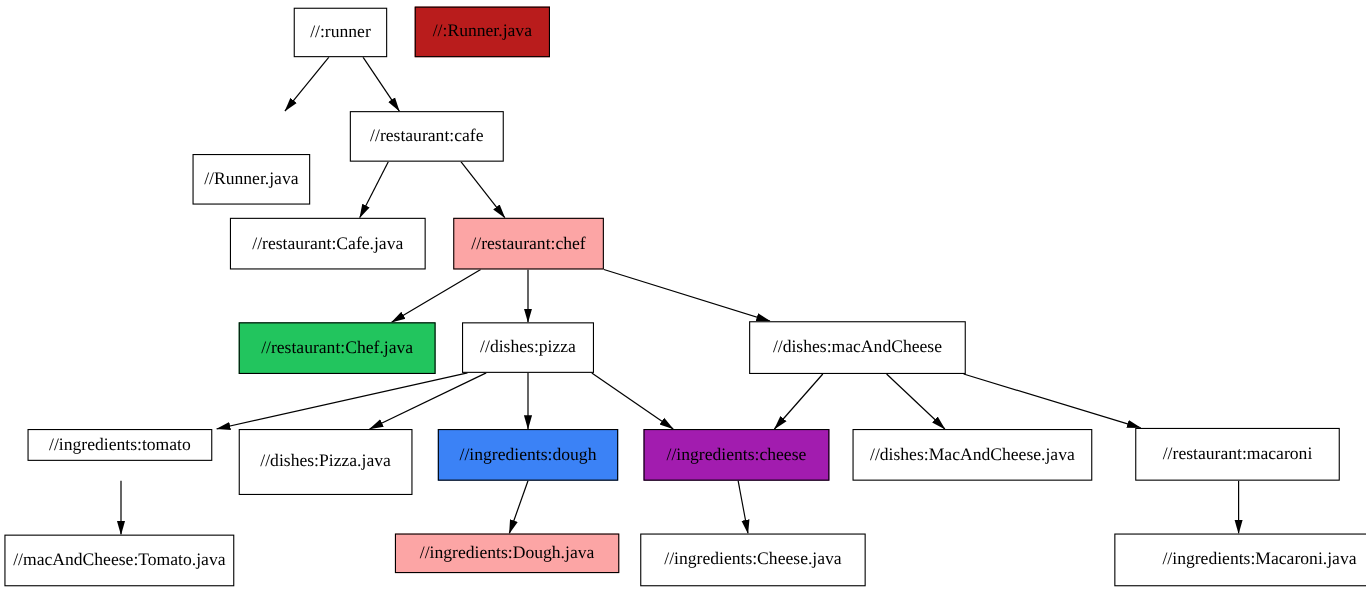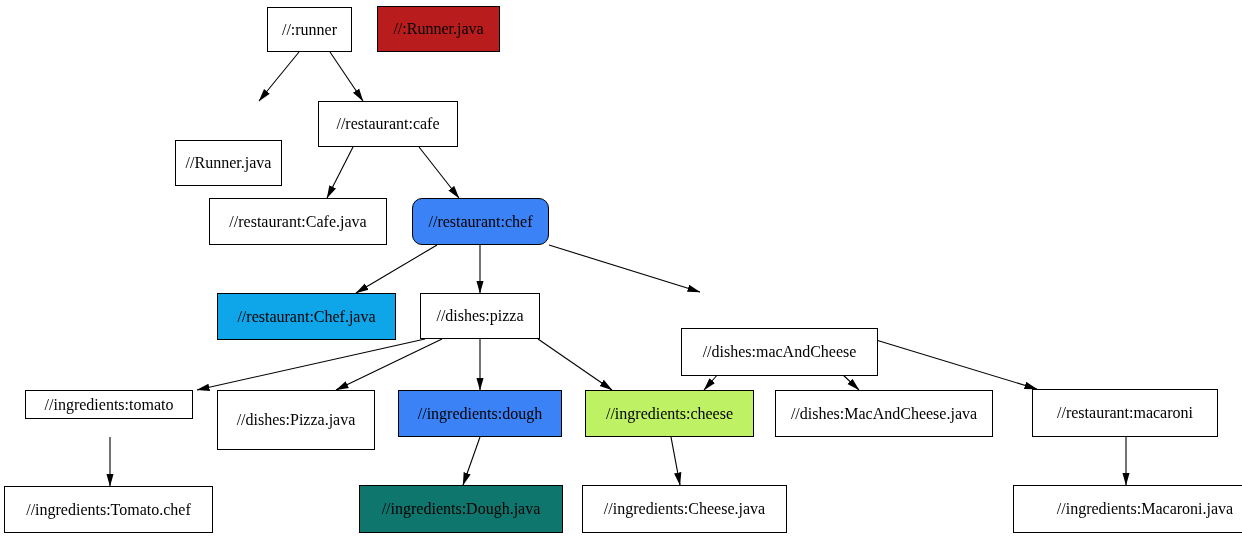--- a/index.html
+++ b/index.html
@@ -77,54 +77,54 @@
       </div>
       <div class="node" style="left: 175px; top: 101px; width: 107px; height: 46px; border-color: rgb(0, 0, 0); background: rgb(255, 255, 255); margin-top: 39px;">
         <span>//Runner.java</span>
       </div>
       <div class="node" style="left: 318px; top: 101px; width: 140px; height: 46px; border-color: rgb(0, 0, 0); background: rgb(255, 255, 255);">
         <span>//restaurant:cafe</span>
       </div>
       <div class="node" style="left: 209px; top: 198px; width: 178px; height: 47px; border-color: rgb(0, 0, 0); background: rgb(255, 255, 255);">
         <span>//restaurant:Cafe.java</span>
       </div>
-      <div class="node" style="left: 412px; top: 198px; width: 137px; height: 47px; border-color: rgb(0, 0, 0); background: #3b82f6; border-radius: 10px;">
+      <div class="node" style="left: 412px; top: 198px; width: 137px; height: 47px; border-color: rgb(0, 0, 0); background: #fca5a5;">
         <span>//restaurant:chef</span>
       </div>
-      <div class="node" style="left: 217px; top: 293px; width: 179px; height: 47px; border-color: rgb(0, 0, 0); background: #0ea5e9;">
+      <div class="node" style="left: 217px; top: 293px; width: 179px; height: 47px; border-color: rgb(0, 0, 0); background: #22c55e;">
         <span>//restaurant:Chef.java</span>
       </div>
       <div class="node" style="left: 420px; top: 293px; width: 120px; height: 46px; border-color: rgb(0, 0, 0); background: rgb(255, 255, 255);">
         <span>//dishes:pizza</span>
       </div>
-      <div class="node" style="left: 681px; top: 292px; width: 197px; height: 48px; border-color: rgb(0, 0, 0); background: rgb(255, 255, 255); margin-top: 36px;">
+      <div class="node" style="left: 681px; top: 292px; width: 197px; height: 48px; border-color: rgb(0, 0, 0); background: rgb(255, 255, 255);">
         <span>//dishes:macAndCheese</span>
       </div>
       <div class="node" style="left: 25px; top: 390px; width: 168px; height: 29px; border-color: rgb(0, 0, 0); background: rgb(255, 255, 255);">
         <span>//ingredients:tomato</span>
       </div>
       <div class="node" style="left: 217px; top: 390px; width: 158px; height: 60px; border-color: rgb(0, 0, 0); background: rgb(255, 255, 255);">
         <span>//dishes:Pizza.java</span>
       </div>
       <div class="node" style="left: 398px; top: 390px; width: 164px; height: 47px; border-color: rgb(0, 0, 0); background: #3b82f6;">
         <span>//ingredients:dough</span>
       </div>
-      <div class="node" style="left: 585px; top: 390px; width: 169px; height: 47px; border-color: rgb(0, 0, 0); background: #bef264;">
+      <div class="node" style="left: 585px; top: 390px; width: 169px; height: 47px; border-color: rgb(0, 0, 0); background: #a21caf;">
         <span>//ingredients:cheese</span>
       </div>
       <div class="node" style="left: 775px; top: 390px; width: 218px; height: 47px; border-color: rgb(0, 0, 0); background: rgb(255, 255, 255);">
         <span>//dishes:MacAndCheese.java</span>
       </div>
       <div class="node" style="left: 1032px; top: 389px; width: 186px; height: 48px; border-color: rgb(0, 0, 0); background: rgb(255, 255, 255);">
         <span>//restaurant:macaroni</span>
       </div>
       <div class="node" style="left: 4px; top: 486px; width: 209px; height: 47px; border-color: rgb(0, 0, 0); background: rgb(255, 255, 255);">
-        <span>//ingredients:Tomato.chef</span>
+        <span>//macAndCheese:Tomato.java</span>
       </div>
-      <div class="node" style="left: 359px; top: 485px; width: 204px; height: 48px; border-color: rgb(0, 0, 0); background: #0f766e;">
+      <div class="node" style="left: 359px; top: 485px; width: 204px; height: 36px; border-color: rgb(0, 0, 0); background: #fca5a5;">
         <span>//ingredients:Dough.java</span>
       </div>
       <div class="node" style="left: 582px; top: 485px; width: 205px; height: 48px; border-color: rgb(0, 0, 0); background: rgb(255, 255, 255);">
         <span>//ingredients:Cheese.java</span>
       </div>
       <div class="node" style="left: 1013px; top: 485px; width: 264px; height: 48px; border-color: rgb(0, 0, 0); background: rgb(255, 255, 255);">
         <span>//ingredients:Macaroni.java</span>
       </div>
     </div>
 </div>

